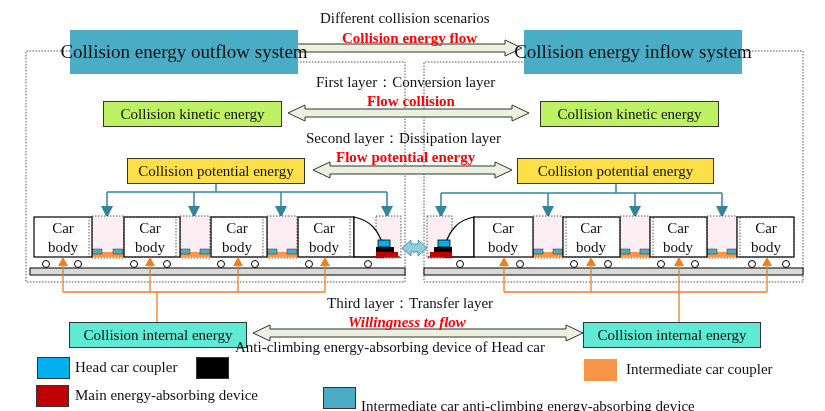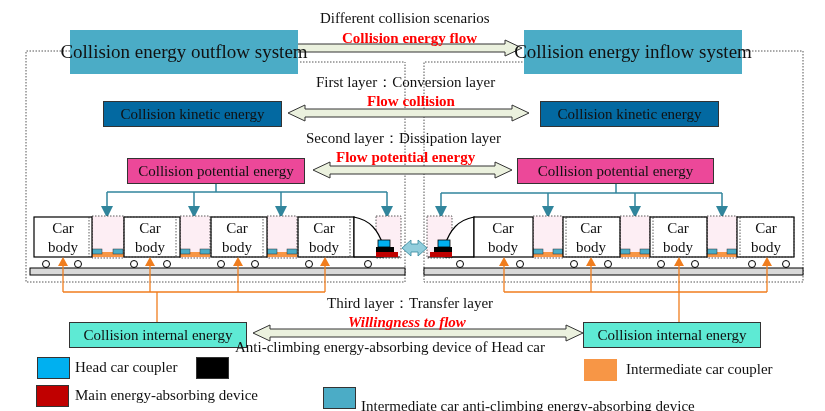--- a/index.html
+++ b/index.html
@@ -3,22 +3,22 @@
 <meta charset="utf-8">
 <style>
   html, body { margin:0; padding:0; background:#ffffff; }
   body { width:825px; height:411px; position:relative; overflow:hidden;
          font-family:"Liberation Serif", "DejaVu Serif", serif; color:#111; }
   .txt { position:absolute; white-space:nowrap; font-size:15px; line-height:17px; }
   .red { color:#ff0000; font-weight:bold; }
   .box { position:absolute; border:1px solid #333; display:flex; align-items:center; justify-content:center;
          white-space:nowrap; font-size:15px; box-sizing:border-box; }
   .sys { background:#4bacc6; border:none; font-size:19px; }
-  .kin { background:#0369a1; }
-  .pot { background:#ec4899; }
+  .kin { background:#bef264; }
+  .pot { background:#fde047; }
   .int { background:#5eead4; }
   svg { position:absolute; left:0; top:0; }
   .car-label { position:absolute; text-align:center; font-size:15px; line-height:19px; width:70px; }
   .legend-swatch { position:absolute; width:33px; height:22px; border:1px solid #333; box-sizing:border-box; }
   .legend-label { position:absolute; font-size:15px; white-space:nowrap; line-height:17px; }
 </style>
 </head>
 <body>
 
 <svg width="825" height="411">

